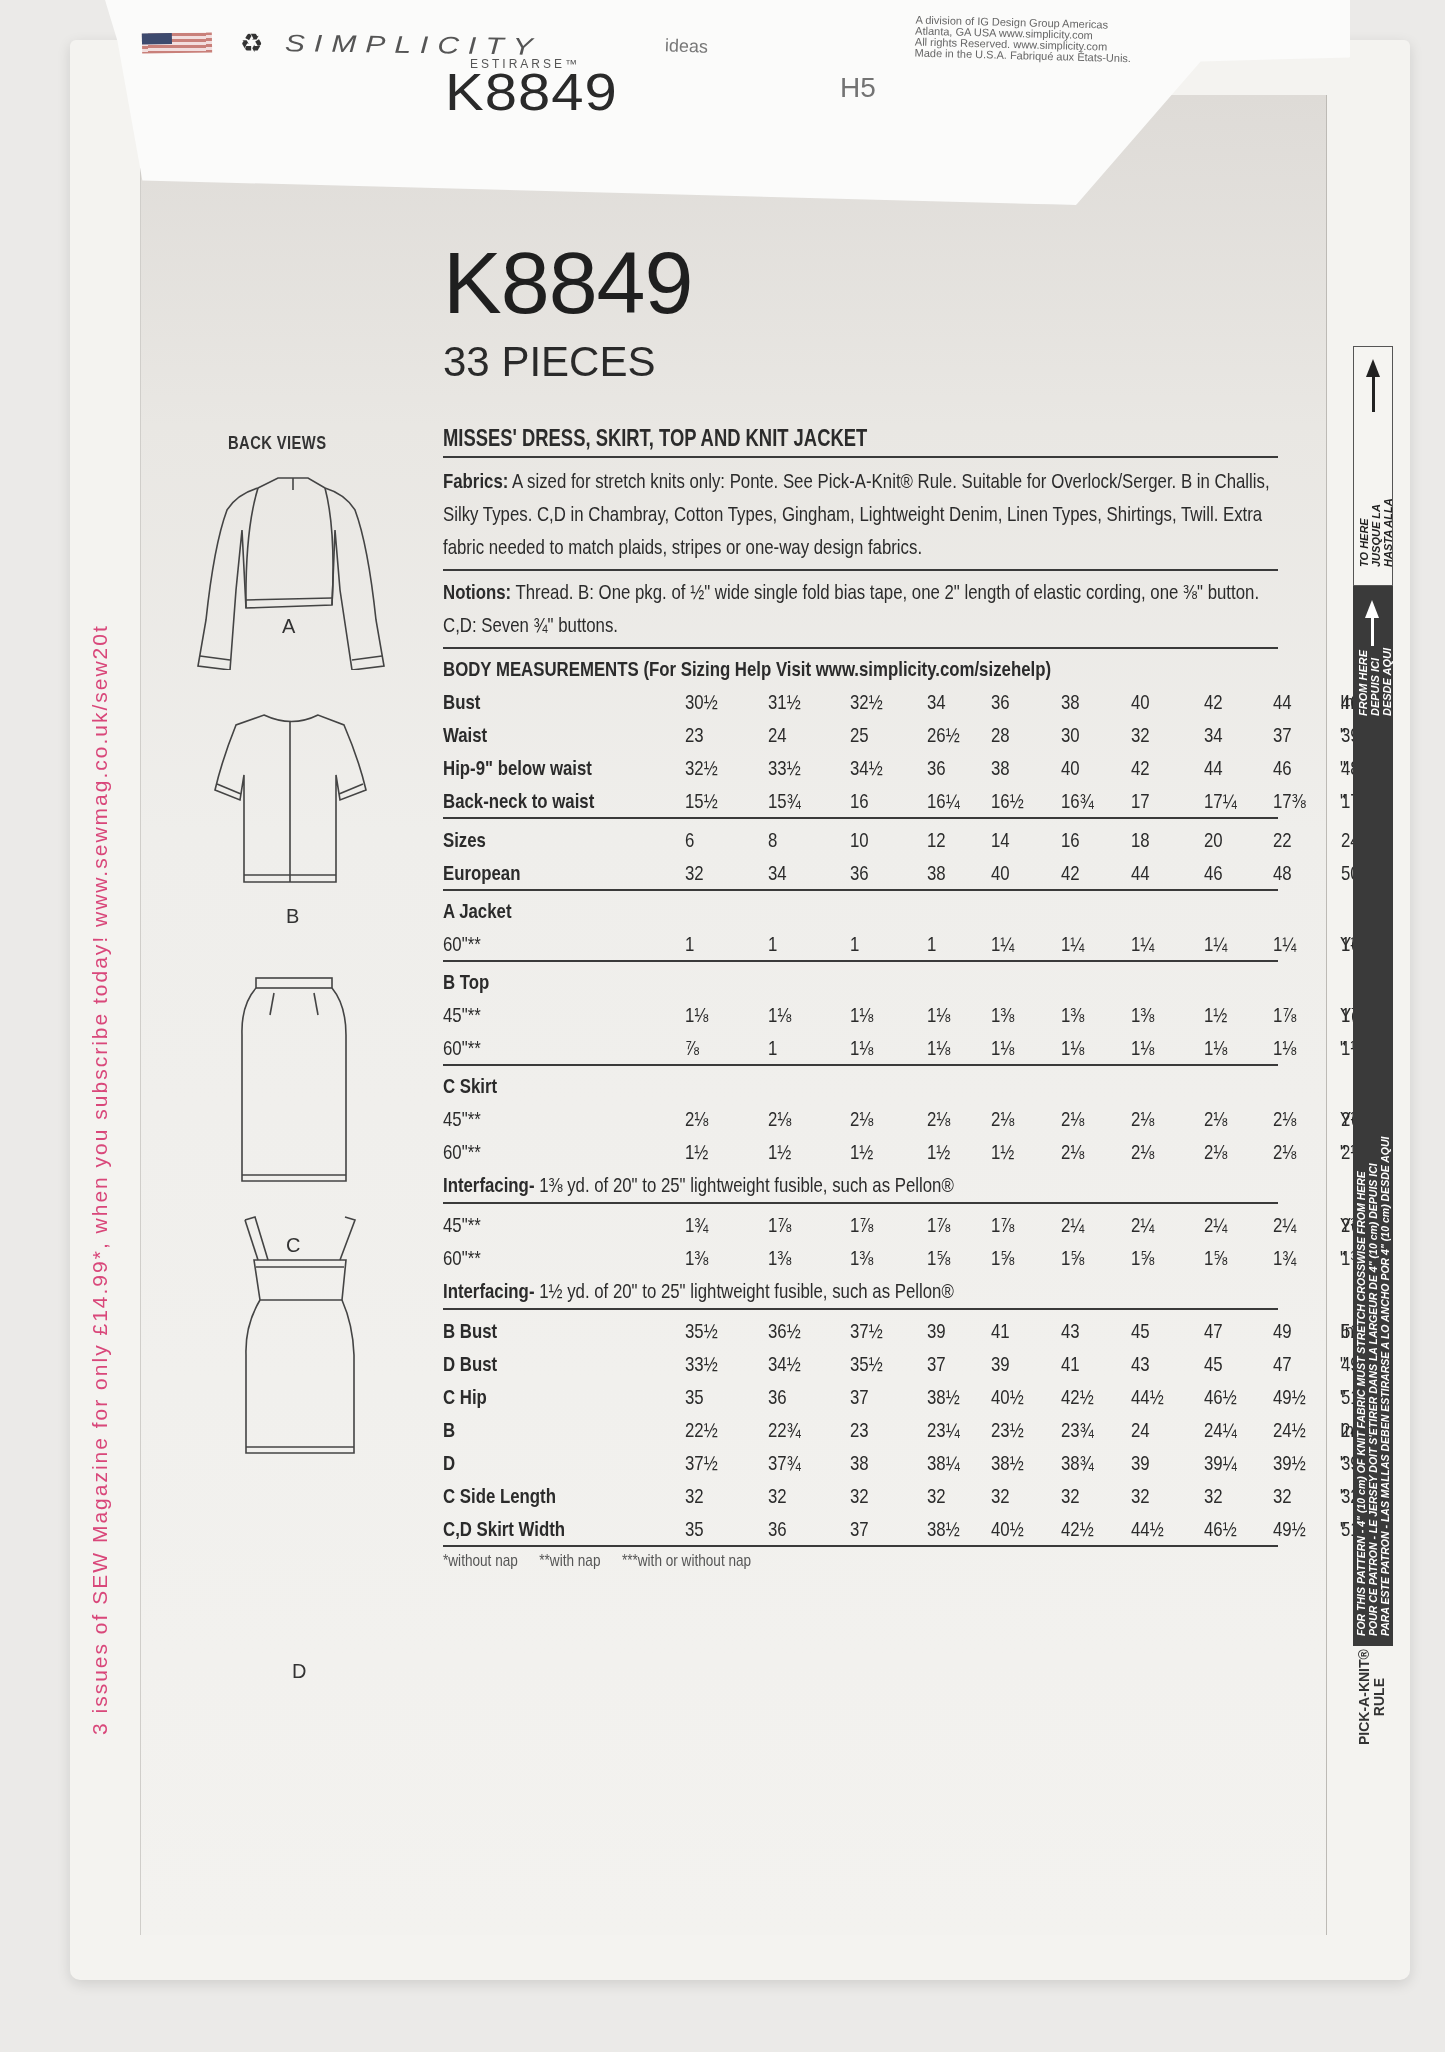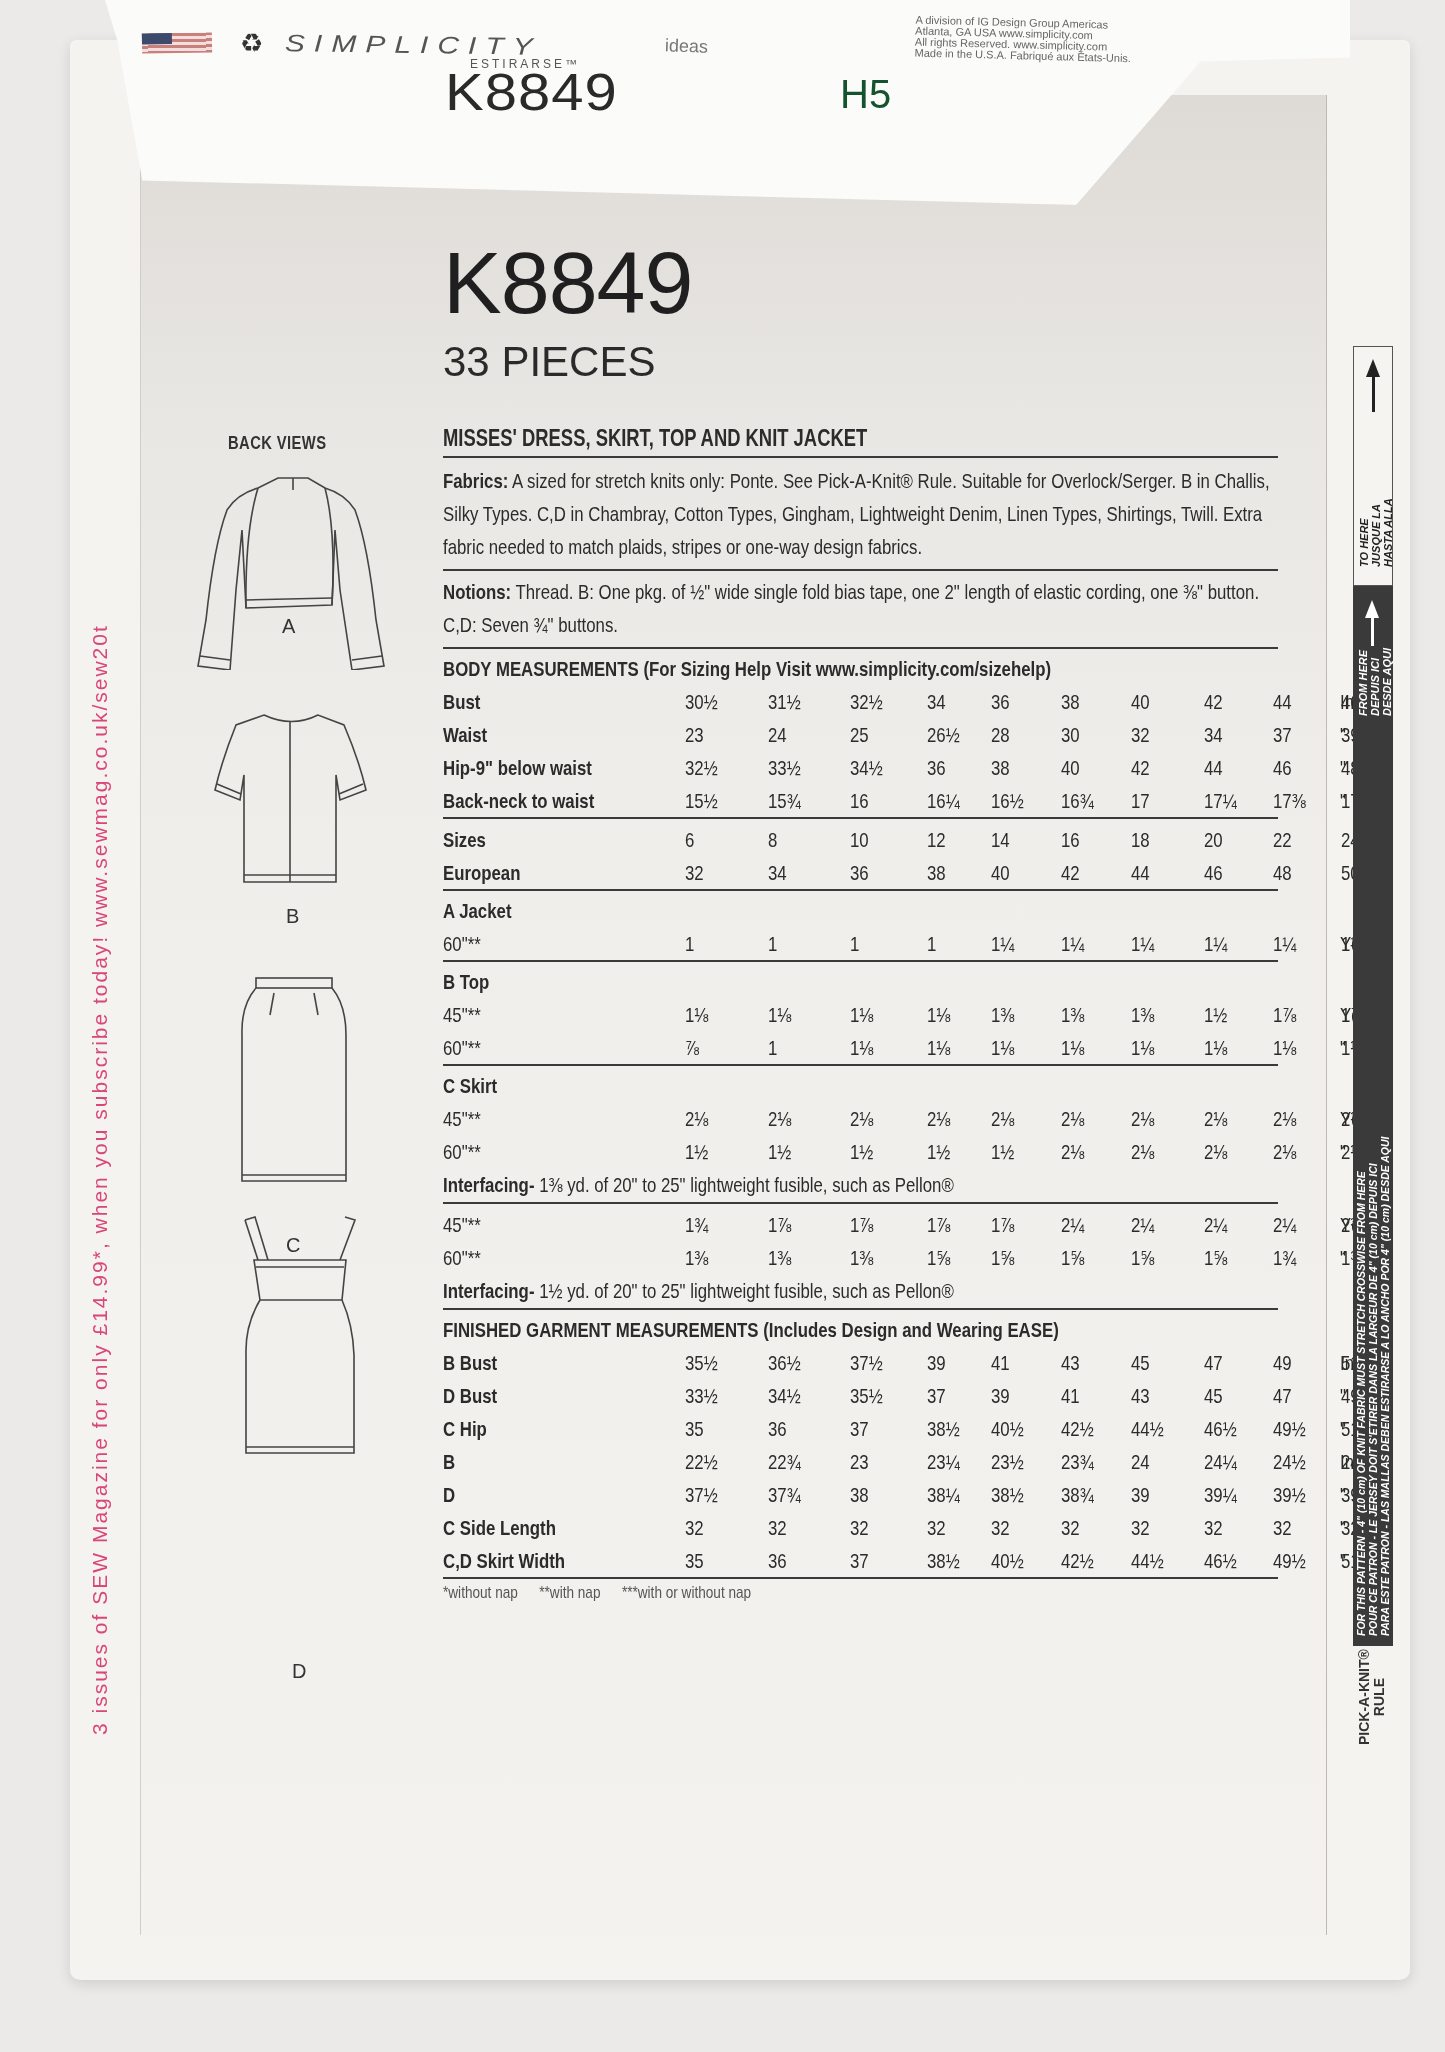--- a/index.html
+++ b/index.html
@@ -36,21 +36,21 @@
     position:absolute; left:285px; top:28px; font-size:30px; letter-spacing:9px;
     font-style:italic; color:#555; transform:scaleY(0.8) rotate(1deg);
   }
   .brand-ideas { position:absolute; left:665px; top:36px; font-size:18px; color:#777; transform:rotate(2deg); }
   .fine-print {
     position:absolute; left:915px; top:20px; width:420px; font-size:11px; line-height:11px;
     color:#666; transform:rotate(1.5deg); text-align:left;
   }
   .flap-simplicity { position:absolute; left:470px; top:57px; font-size:12px; letter-spacing:3px; color:#555; }
   .flap-code { position:absolute; left:445px; top:60px; font-size:58px; letter-spacing:1px; color:#2a2a2a; transform:scaleY(0.88); }
-  .flap-size { position:absolute; left:840px; top:72px; font-size:40px; color:#14532d; }
+  .flap-size { position:absolute; left:840px; top:72px; font-size:28px; color:#737373; }
 
   .title-code { position:absolute; left:443px; top:232px; font-size:88px; color:#1f1f1f; letter-spacing:-1px; }
   .pieces { position:absolute; left:443px; top:338px; font-size:42px; color:#2a2a2a; }
 
   .back-views-label {
     position:absolute; left:228px; top:433px; font-size:18px; font-weight:bold; letter-spacing:0.5px;
     color:#333; transform:scaleX(0.82); transform-origin:left;
   }
   .sketch { position:absolute; }
   .sketch-label { position:absolute; font-size:20px; color:#333; }
@@ -383,21 +383,20 @@
         <span class="v cond" style="left: 688px;">1⅝</span>
         <span class="v cond" style="left: 761px;">1⅝</span>
         <span class="v cond" style="left: 830px;">1¾</span>
         <span class="v cond" style="left: 898px;">1¾</span>
         <span class="u cond" style="left: 897px;">"</span>
       </div>
     </div>
   <div class="interf"><span class="cond"><b>Interfacing-</b> <span>1½ yd. of 20" to 25" lightweight fusible, such as Pellon®</span></span></div>
   <div class="rule"></div>
 
-  <div class="section-title"><span class="cond">FINISHED GARMENT MEASUREMENTS (Includes Design and Wearing EASE)</span></div>
   <div id="fin-rows">
       <div class="row">
         <span class="lbl cond b">B Bust</span>
         <span class="v cond" style="left: 242px;">35½</span>
         <span class="v cond" style="left: 325px;">36½</span>
         <span class="v cond" style="left: 407px;">37½</span>
         <span class="v cond" style="left: 484px;">39</span>
         <span class="v cond" style="left: 548px;">41</span>
         <span class="v cond" style="left: 618px;">43</span>
         <span class="v cond" style="left: 688px;">45</span>

